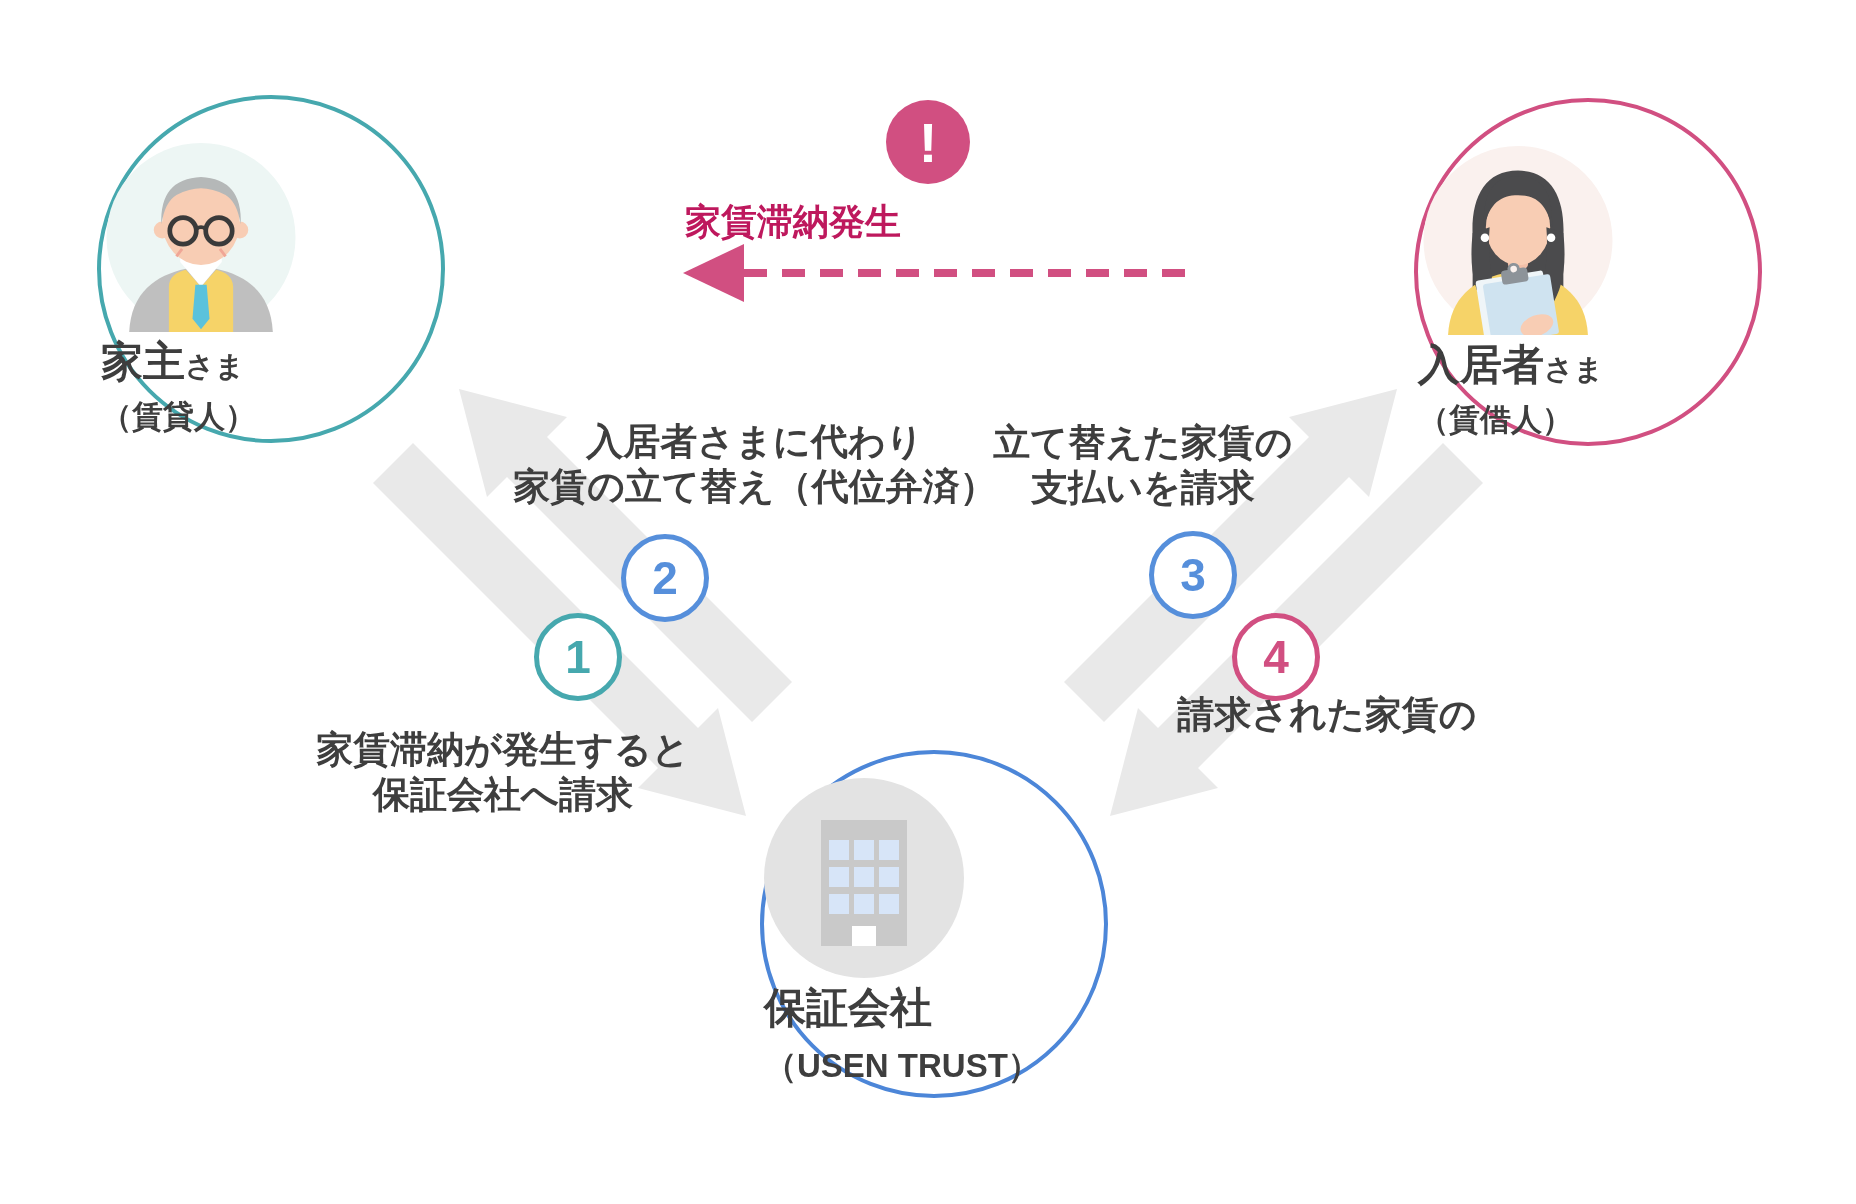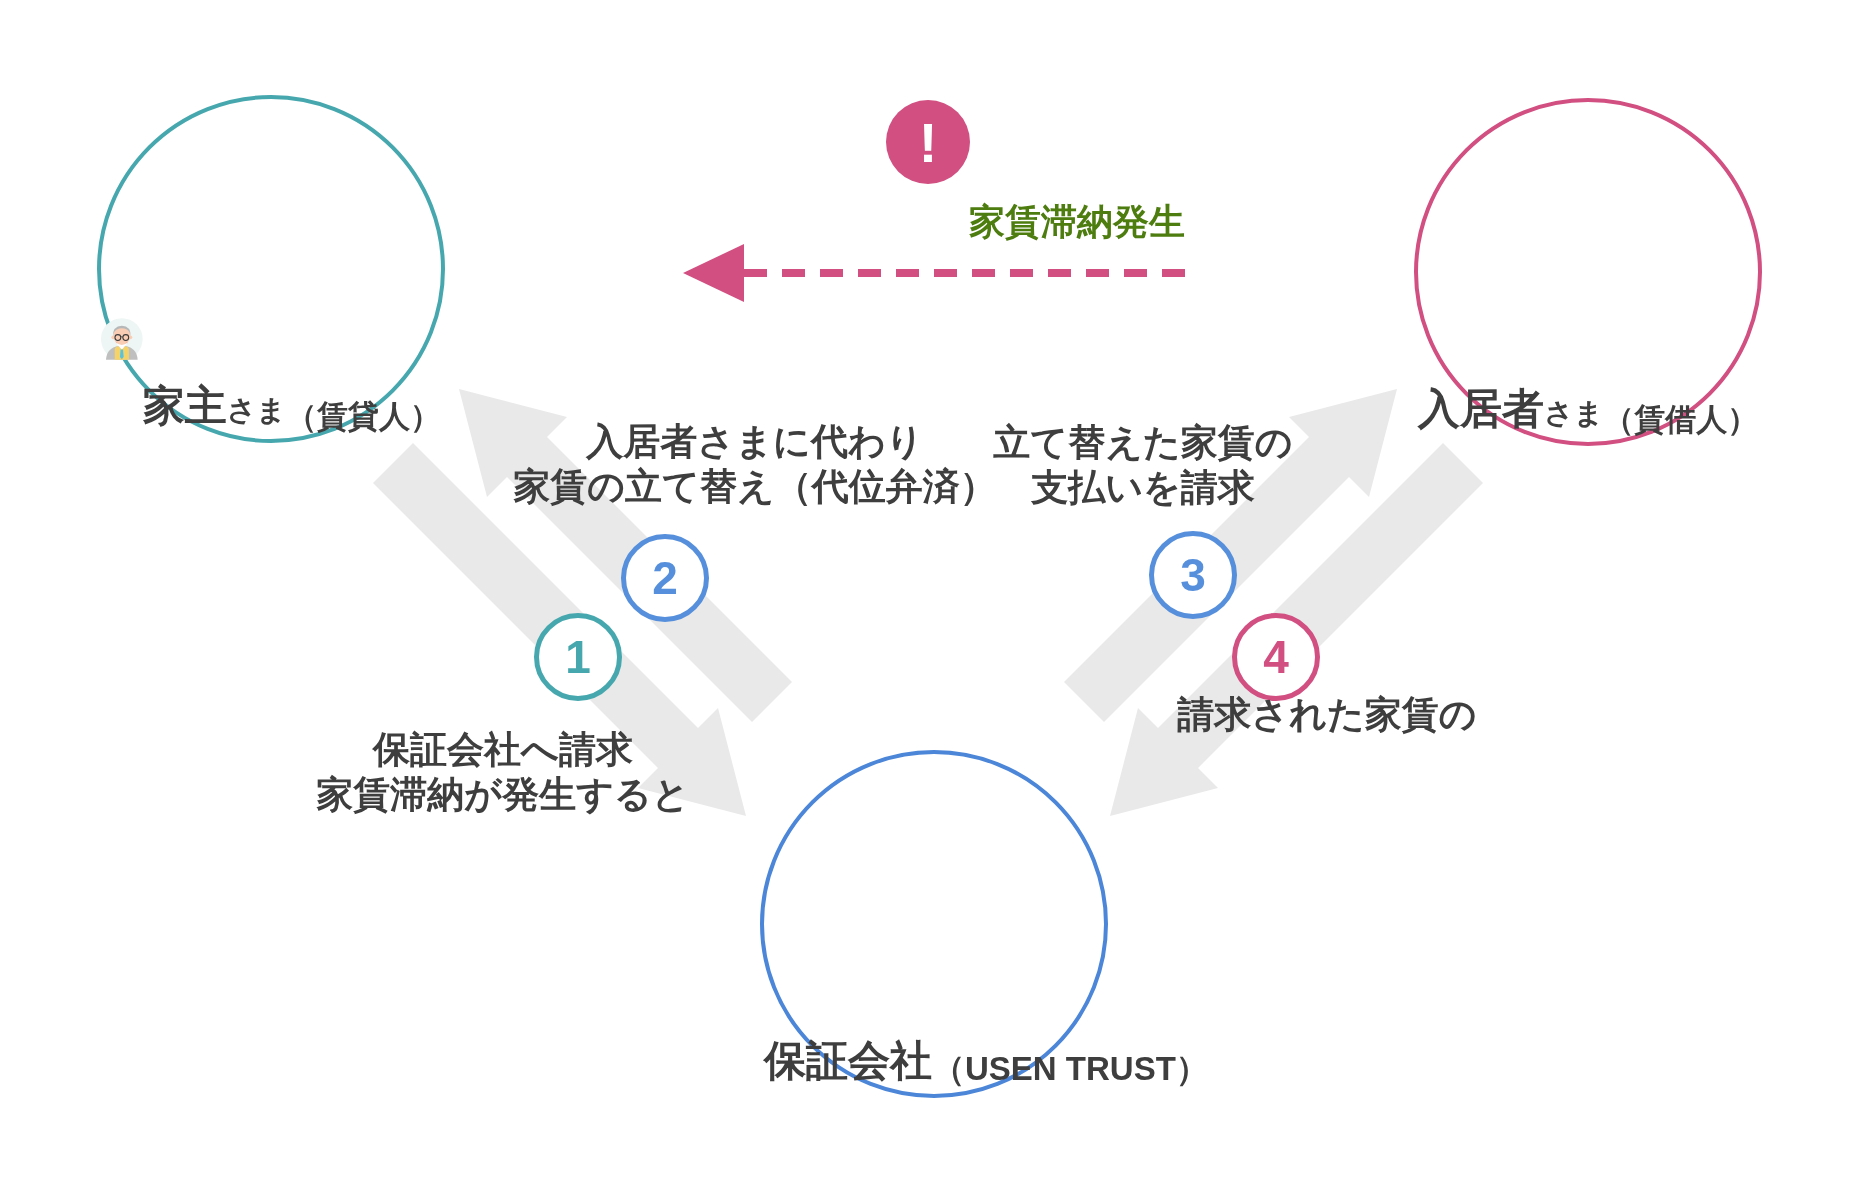--- a/index.html
+++ b/index.html
@@ -2,22 +2,22 @@
 <html><head>
 <meta charset="utf-8">
 <style>
   html,body{margin:0;padding:0;background:#ffffff;}
   body{font-family:"Liberation Sans","DejaVu Sans",sans-serif;color:#3E3E3E;}
   .canvas{position:relative;width:1856px;height:1204px;background:#ffffff;overflow:hidden;}
   .bg-arrows{position:absolute;left:0;top:0;width:1856px;height:1204px;}
 
   
   .entity{position:absolute;width:348px;height:348px;border-radius:50%;
-          background:#ffffff;box-sizing:border-box;display:flex;flex-direction:row;
-          align-items:flex-end;text-align:center;}
+          background:#ffffff;box-sizing:border-box;display:flex;flex-direction:column;
+          align-items:flex-start;text-align:center;}
   .entity.landlord{left:97px;top:95px;border:4px solid #46A8AE;padding-top:44px;}
   .entity.tenant{left:1414px;top:98px;border:4px solid #D14F81;padding-top:44px;}
   .entity.guarantor{left:760px;top:750px;border:4px solid #4C86D8;padding-top:24px;}
   .avatar{width:200px;height:200px;display:block;}
   .ename{margin-top:6px;line-height:48px;white-space:nowrap;}
   .ename .big{font-size:42px;font-weight:800;}
   .ename .sm{font-size:29px;font-weight:800;}
   .esub{font-size:31px;font-weight:600;line-height:44px;white-space:nowrap;}
   .guarantor .esub{font-size:33px;line-height:50px;}
 
@@ -30,22 +30,22 @@
   .badge.pink{border:5px solid #D14F81;color:#D14F81;}
 
   
   .steplabel{position:absolute;width:500px;text-align:center;font-size:37px;
              font-weight:700;line-height:45px;white-space:nowrap;}
 
   
   .alert-icon{position:absolute;left:886px;top:100px;width:84px;height:84px;border-radius:50%;
               background:#D14F81;color:#ffffff;display:flex;align-items:center;justify-content:center;
               font-size:56px;font-weight:800;}
-  .alert-label{position:absolute;left:685px;top:198px;width:500px;text-align:right;
-               font-size:36px;font-weight:800;color:#4d7c0f;white-space:nowrap;}
+  .alert-label{position:absolute;left:685px;top:198px;width:500px;text-align:left;
+               font-size:36px;font-weight:800;color:#be185d;white-space:nowrap;}
 </style>
 </head>
 <body>
 
 <div class="canvas">
 
   <svg class="bg-arrows" viewBox="0 0 1856 1204">
 
     <polygon fill="#E9E9E9" points="413,443 698,728 718,708 746,816 638,788 658,768 373,483"></polygon>
 
@@ -137,22 +137,22 @@
       <span>2</span>
     </div>
   <div class="badge blue" style="left:1149px;top:531px;">
       <span>3</span>
     </div>
   <div class="badge pink" style="left:1232px;top:613px;">
       <span>4</span>
     </div>
 
   <div class="steplabel" style="left:253px;top:727px;">
+    <div>家賃滞納が発生すると</div>
     <div>保証会社へ請求</div>
-    <div>家賃滞納が発生すると</div>
   </div>
   <div class="steplabel" style="left:505px;top:419px;">
     <div>入居者さまに代わり</div>
     <div>家賃の立て替え（代位弁済）</div>
   </div>
   <div class="steplabel" style="left:893px;top:420px;">
     <div>立て替えた家賃の</div>
     <div>支払いを請求</div>
   </div>
   <div class="steplabel" style="left:1077px;top:692px;">

